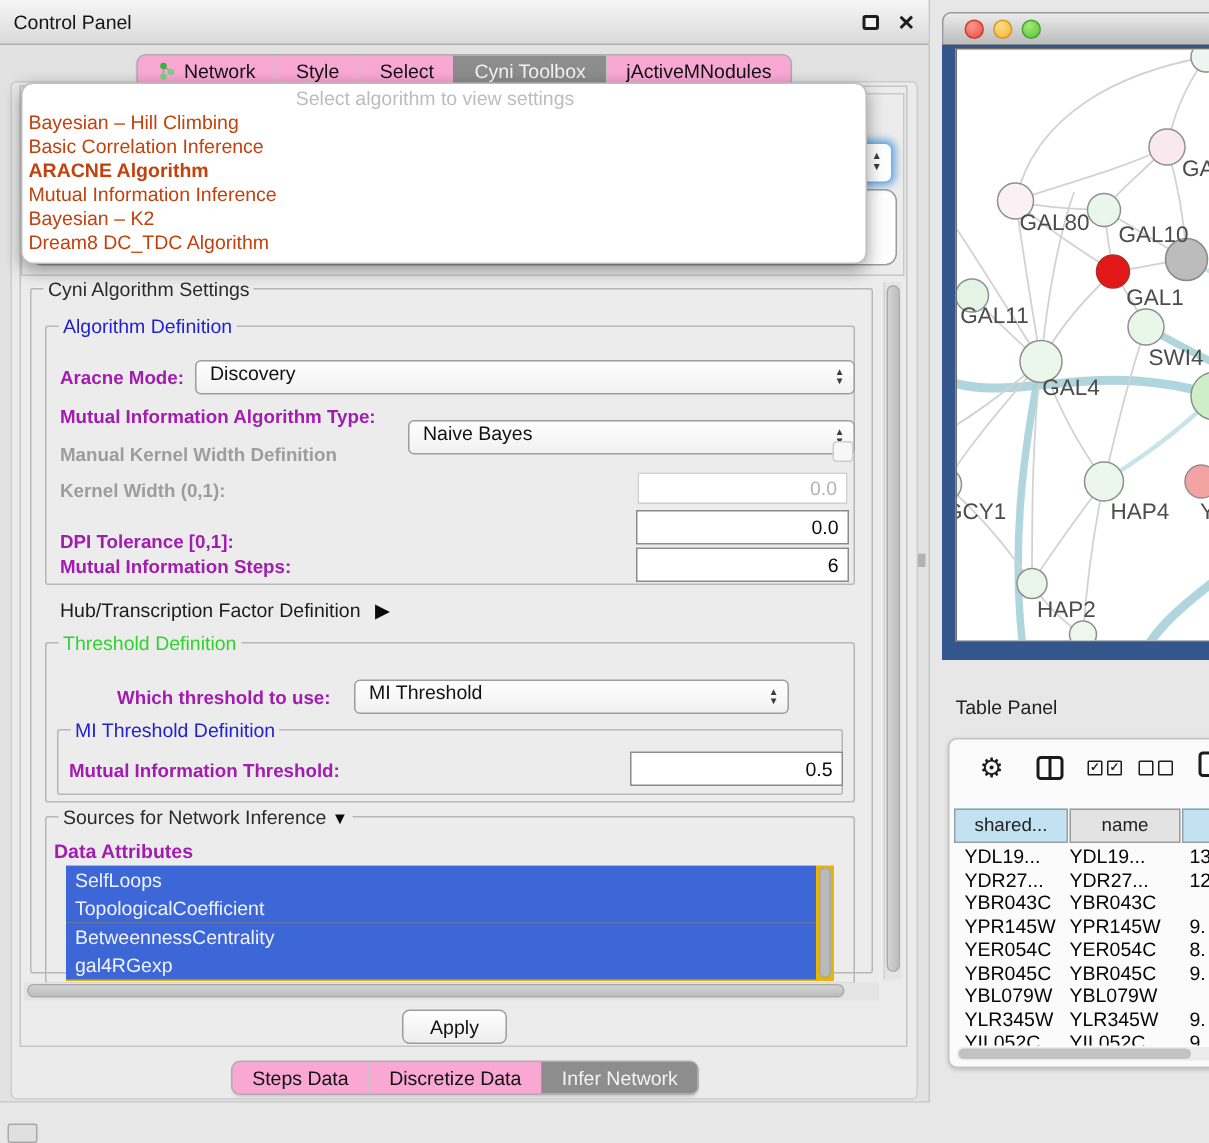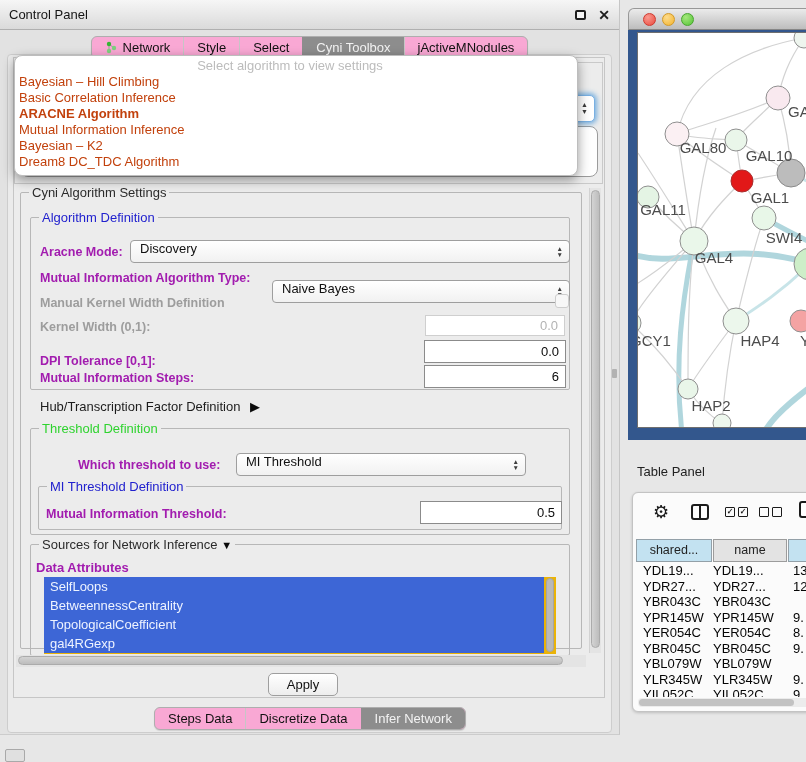--- a/index.html
+++ b/index.html
@@ -221,22 +221,22 @@
 
     <div class="group" style="left:30px; top:544px; width:540px; height:112px;">
       <span class="gtitle">
         <span>Sources for Network Inference</span>
         <span style="font-size:11px; color:#0a0a0a;">▼</span>
       </span>
     </div>
     <div class="lbl" style="left:36px; top:560px; font-size:13px;">Data Attributes</div>
     <div class="srclist">
       <div class="srcitem">SelfLoops</div>
+      <div class="srcitem">TopologicalCoefficient</div>
       <div class="srcitem">BetweennessCentrality</div>
-      <div class="srcitem">TopologicalCoefficient</div>
       <div class="srcitem">gal4RGexp</div>
       <div class="srcscroll"></div>
     </div>
 
     <div class="vscroll">
         <div class="vthumb"></div>
       </div>
     <div class="hscroll">
         <div class="hthumb"></div>
       </div>

